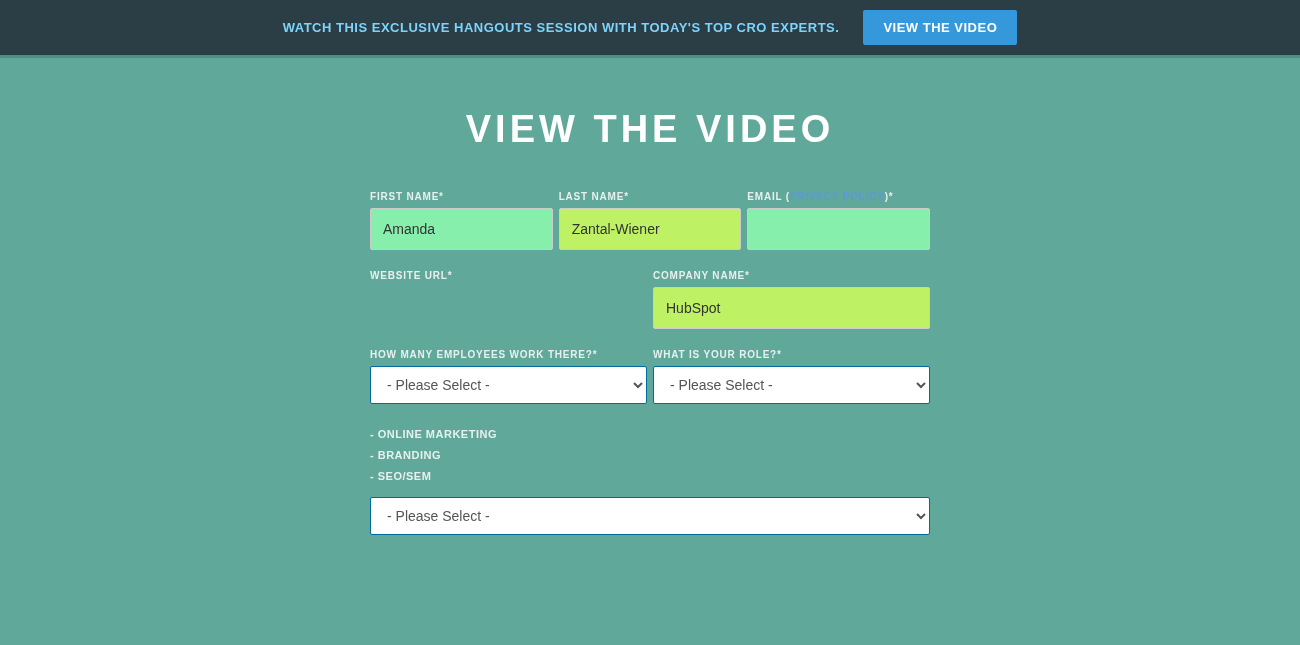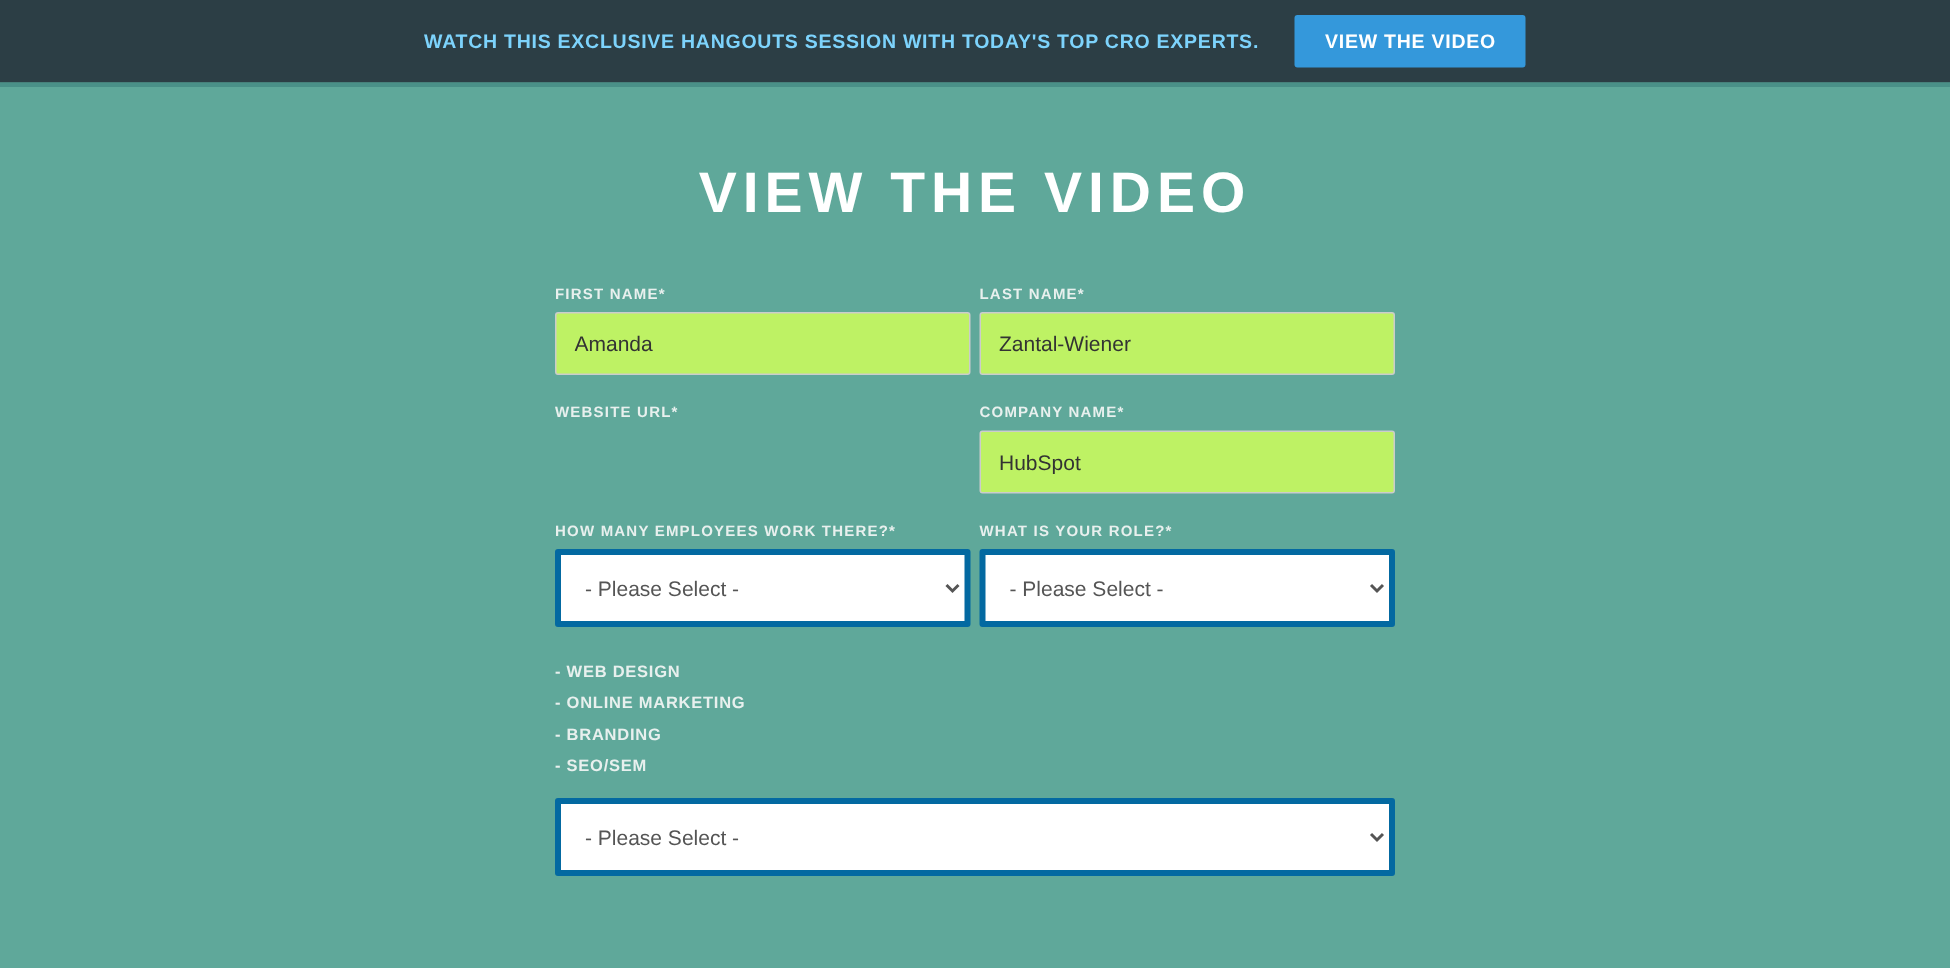--- a/index.html
+++ b/index.html
@@ -95,34 +95,34 @@
       text-decoration: none;
     }
 
     .form-input {
       width: 100%;
       height: 42px;
       padding: 8px 12px;
       border: 1px solid #cccccc;
       border-radius: 2px;
       font-size: 14px;
-      background-color: #bef264;
+      background-color: #86efac;
       color: #333;
       outline: none;
     }
 
     .form-input.highlighted {
       background-color: #bef264;
     }
 
     .form-select {
       width: 100%;
-      height: 52px;
+      height: 38px;
       padding: 8px 12px;
-      border: 4px solid #0369a1;
+      border: 1px solid #0369a1;
       border-radius: 2px;
       font-size: 14px;
       background-color: #ffffff;
       color: #555;
       outline: none;
       appearance: auto;
       cursor: pointer;
     }
 
     .services-section {
@@ -172,20 +172,24 @@
   <div class="form-container">
 
     <div class="form-row">
       <div class="form-group">
         <label class="field-label">FIRST NAME*</label>
         <input class="form-input" type="text" value="Amanda" style="">
       </div>
       <div class="form-group">
         <label class="field-label">LAST NAME*</label>
         <input class="form-input highlighted" type="text" value="Zantal-Wiener" style="">
+      </div>
+      <div class="form-group">
+        <label class="field-label">EMAIL (<a href="#">PRIVACY POLICY</a>)*</label>
+        <input class="form-input" type="email" value="" style="">
       </div>
     </div>
 
     <div class="form-row">
       <div class="form-group">
         <label class="field-label">WEBSITE URL*</label>
       </div>
       <div class="form-group">
         <label class="field-label">COMPANY NAME*</label>
         <input class="form-input highlighted" type="text" value="HubSpot" style="">
@@ -214,21 +218,20 @@
           <option>Manager</option>
           <option>Director</option>
           <option>Individual Contributor</option>
           <option>Other</option>
         </select>
       </div>
     </div>
 
     <div class="services-section">
       <ul class="services-list">
-        <li class="services-list-item">- WEB DESIGN</li>
         <li class="services-list-item">- ONLINE MARKETING</li>
         <li class="services-list-item">- BRANDING</li>
         <li class="services-list-item">- SEO/SEM</li>
       </ul>
       <div class="services-select-wrap">
         <select class="form-select" style="width:100%;">
           <option>- Please Select -</option>
           <option>Yes</option>
           <option>No</option>
         </select>

